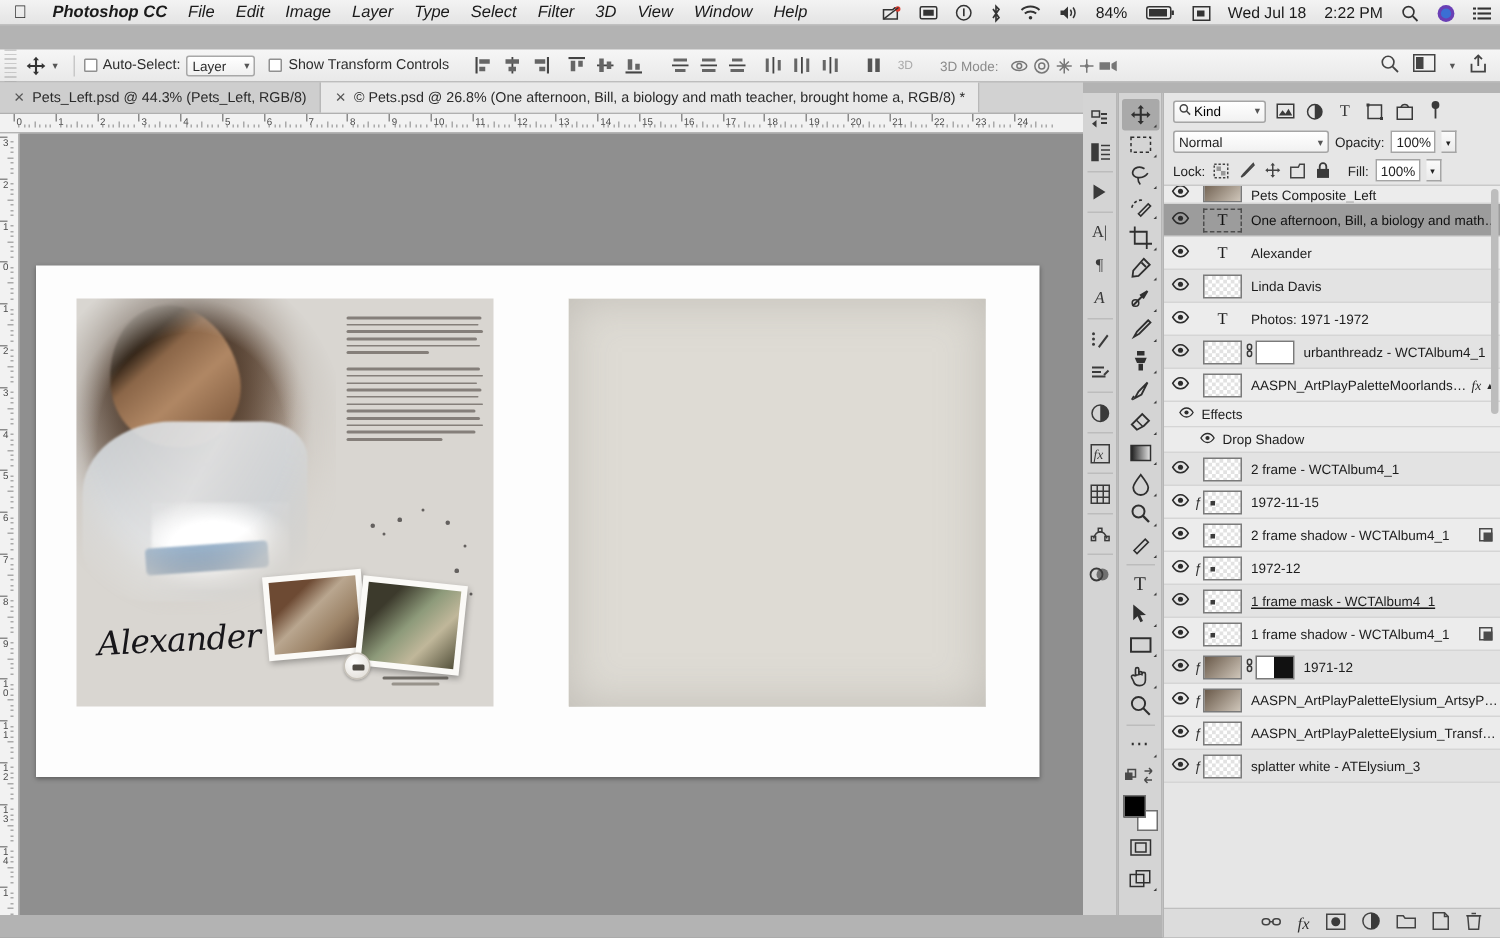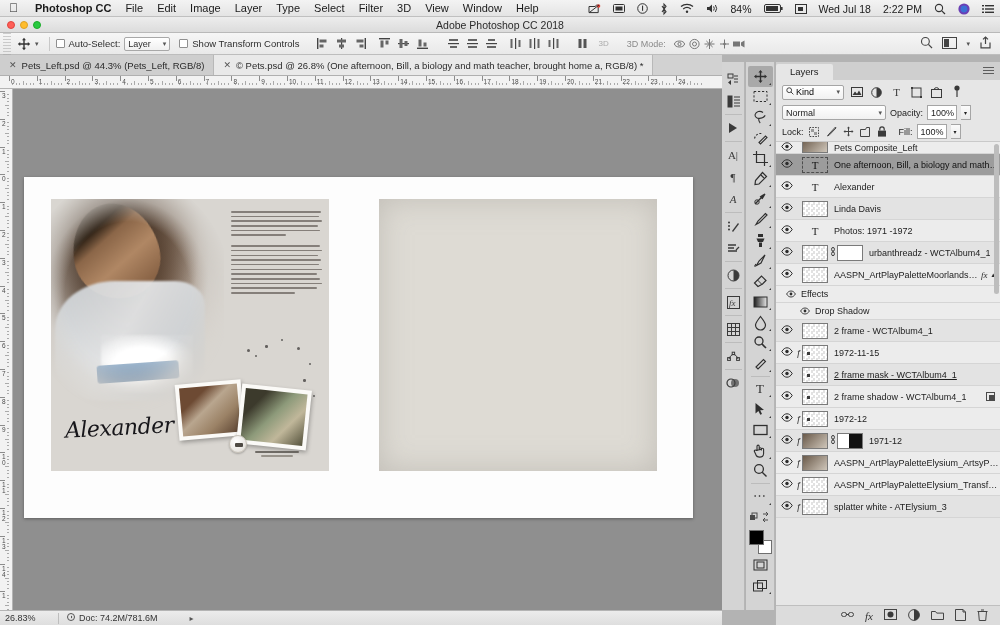--- a/index.html
+++ b/index.html
@@ -13,21 +13,21 @@
 
   
   .macbar {
     position: absolute; left:0; top:0; width:1000px; height:17px;
     background: linear-gradient(#f3f3f3,#e4e4e4);
     border-bottom: 1px solid #c0c0c0;
     display: flex; align-items: center;
     font-size: 11px; color: #1a1a1a;
   }
   .macbar .apple { padding: 0 10px 0 9px; font-size: 12px; line-height: 1; }
-  .macbar .mi { padding: 0 7px; white-space: nowrap; }
+  .macbar .mi { padding: 0 7px; white-space: nowrap; font-style: italic; }
   .macbar .mi.bold { font-weight: bold; }
   .macbar .right { position:absolute; right:0; top:0; height:17px; display:flex; align-items:center; }
   .macbar .right .ri { padding: 0 6px; font-size: 10.5px; display:flex; align-items:center; }
   .macbar svg { display:block; }
 
   
   .titlebar {
     position:absolute; left:0; top:17px; width:1000px; height:16px;
     background: linear-gradient(#ededed,#dcdcdc);
     border-bottom:1px solid #b9b9b9;
@@ -407,28 +407,20 @@
             <rect x="3" y="1" width="9" height="1.4" fill="#333"></rect>
             <rect x="0" y="4.3" width="2" height="1.4" fill="#333"></rect>
             <rect x="3" y="4.3" width="9" height="1.4" fill="#333"></rect>
             <rect x="0" y="7.6" width="2" height="1.4" fill="#333"></rect>
             <rect x="3" y="7.6" width="9" height="1.4" fill="#333"></rect>
           </svg>
       </span>
     </div>
   </div>
 
-  <div class="titlebar">
-    <div class="traffic">
-      <span class="dot r"></span>
-      <span class="dot y"></span>
-      <span class="dot g"></span>
-    </div>
-    <span>Adobe Photoshop CC 2018</span>
-  </div>
 
   <div class="optionsbar">
     <div class="opt-grip"></div>
     <div class="opt-tool">
       <svg width="14" height="14" viewBox="0 0 14 14">
           <path d="M7 .8 L9 3.2H7.7v3.1h3.1V5l2.4 2-2.4 2v-1.3H7.7v3.1H9L7 13.2 5 10.8h1.3V7.7H3.2V9L.8 7l2.4-2v1.3h3.1V3.2H5z" fill="#333"></path>
         </svg>
       <span style="font-size:7px;color:#555;margin-left:2px;">▾</span>
     </div>
     <div class="opt-sep"></div>
@@ -1308,30 +1300,20 @@
     <div class="tool">
       <svg width="15" height="12" viewBox="0 0 15 12">
           <rect x="0.5" y="3" width="9" height="8" fill="none" stroke="#2f2f2f"></rect>
           <rect x="4.5" y="0.5" width="9" height="8" fill="none" stroke="#2f2f2f"></rect>
         </svg>
         <span class="corner"></span>
     </div>
   </div>
 
   <div class="layers-panel">
-    <div class="panel-tabrow">
-      <div class="panel-tab">
-        <span>Layers</span>
-      </div>
-      <div class="panel-menu">
-          <i></i>
-          <i></i>
-          <i></i>
-        </div>
-    </div>
 
     <div class="filter-row">
       <div class="kind-sel">
         <span style="display:flex;align-items:center;gap:2px;">
           <span><svg width="8" height="8" viewBox="0 0 8 8">
                 <circle cx="3.2" cy="3.2" r="2.4" fill="none" stroke="#444"></circle>
                 <path d="M5 5 7.4 7.4" stroke="#444"></path>
               </svg></span>
           <span>Kind</span>
         </span>
@@ -1518,49 +1500,61 @@
         </div>
         <div class="lrow">
           <span class="eye"><svg width="12" height="9" viewBox="0 0 12 9">
               <path d="M.8 4.5C2.4 1.8 4.1.8 6 .8s3.6 1 5.2 3.7C9.6 7.2 7.9 8.2 6 8.2S2.4 7.2.8 4.5z" fill="none" stroke="#2c2c2c" stroke-width="1"></path>
               <circle cx="6" cy="4.5" r="1.7" fill="#2c2c2c"></circle>
             </svg></span>
           <span class="clipmark">ƒ</span>
           <span class="thumb tiny-dot"></span>
           <span class="lname">1972-11-15</span>
         </div>
-        <div class="lrow alt">
-          <span class="eye"><svg width="12" height="9" viewBox="0 0 12 9">
-              <path d="M.8 4.5C2.4 1.8 4.1.8 6 .8s3.6 1 5.2 3.7C9.6 7.2 7.9 8.2 6 8.2S2.4 7.2.8 4.5z" fill="none" stroke="#2c2c2c" stroke-width="1"></path>
-              <circle cx="6" cy="4.5" r="1.7" fill="#2c2c2c"></circle>
-            </svg></span>
-          <span class="clipmark"></span>
-          <span class="thumb tiny-dot"></span>
-          <span class="lname u">2 frame mask - WCTAlbum4_1</span>
-        </div>
         <div class="lrow">
           <span class="eye"><svg width="12" height="9" viewBox="0 0 12 9">
               <path d="M.8 4.5C2.4 1.8 4.1.8 6 .8s3.6 1 5.2 3.7C9.6 7.2 7.9 8.2 6 8.2S2.4 7.2.8 4.5z" fill="none" stroke="#2c2c2c" stroke-width="1"></path>
               <circle cx="6" cy="4.5" r="1.7" fill="#2c2c2c"></circle>
             </svg></span>
           <span class="clipmark"></span>
           <span class="thumb tiny-dot"></span>
           <span class="lname">2 frame shadow - WCTAlbum4_1</span>
           <span class="fx-right">
             <span class="dupicon"></span>
           </span>
         </div>
         <div class="lrow">
           <span class="eye"><svg width="12" height="9" viewBox="0 0 12 9">
               <path d="M.8 4.5C2.4 1.8 4.1.8 6 .8s3.6 1 5.2 3.7C9.6 7.2 7.9 8.2 6 8.2S2.4 7.2.8 4.5z" fill="none" stroke="#2c2c2c" stroke-width="1"></path>
               <circle cx="6" cy="4.5" r="1.7" fill="#2c2c2c"></circle>
             </svg></span>
           <span class="clipmark">ƒ</span>
           <span class="thumb tiny-dot"></span>
           <span class="lname">1972-12</span>
+        </div>
+        <div class="lrow alt">
+          <span class="eye"><svg width="12" height="9" viewBox="0 0 12 9">
+              <path d="M.8 4.5C2.4 1.8 4.1.8 6 .8s3.6 1 5.2 3.7C9.6 7.2 7.9 8.2 6 8.2S2.4 7.2.8 4.5z" fill="none" stroke="#2c2c2c" stroke-width="1"></path>
+              <circle cx="6" cy="4.5" r="1.7" fill="#2c2c2c"></circle>
+            </svg></span>
+          <span class="clipmark"></span>
+          <span class="thumb tiny-dot"></span>
+          <span class="lname u">1 frame mask - WCTAlbum4_1</span>
+        </div>
+        <div class="lrow">
+          <span class="eye"><svg width="12" height="9" viewBox="0 0 12 9">
+              <path d="M.8 4.5C2.4 1.8 4.1.8 6 .8s3.6 1 5.2 3.7C9.6 7.2 7.9 8.2 6 8.2S2.4 7.2.8 4.5z" fill="none" stroke="#2c2c2c" stroke-width="1"></path>
+              <circle cx="6" cy="4.5" r="1.7" fill="#2c2c2c"></circle>
+            </svg></span>
+          <span class="clipmark"></span>
+          <span class="thumb tiny-dot"></span>
+          <span class="lname">1 frame shadow - WCTAlbum4_1</span>
+          <span class="fx-right">
+            <span class="dupicon"></span>
+          </span>
         </div>
         <div class="lrow alt">
           <span class="eye"><svg width="12" height="9" viewBox="0 0 12 9">
               <path d="M.8 4.5C2.4 1.8 4.1.8 6 .8s3.6 1 5.2 3.7C9.6 7.2 7.9 8.2 6 8.2S2.4 7.2.8 4.5z" fill="none" stroke="#2c2c2c" stroke-width="1"></path>
               <circle cx="6" cy="4.5" r="1.7" fill="#2c2c2c"></circle>
             </svg></span>
           <span class="clipmark">ƒ</span>
           <span class="thumb photo"></span>
           <span class="link"><svg width="6" height="10" viewBox="0 0 6 10">
               <rect x="1.6" y="0.5" width="2.8" height="3.6" rx="1.4" fill="none" stroke="#3a3a3a"></rect>
@@ -1622,26 +1616,14 @@
             <path d="M0.5 0.5h7.5l2.5 2.5v8.5H0.5z" fill="none" stroke="#444"></path>
             <path d="M8 0.5V3h2.5" fill="none" stroke="#444"></path>
           </svg></span>
       <span><svg width="11" height="12" viewBox="0 0 11 12">
             <path d="M1.5 2.5h8l-.8 9h-6.4z" fill="none" stroke="#444"></path>
             <path d="M0.5 2.5h10M4 1h3" stroke="#444"></path>
           </svg></span>
     </div>
   </div>
 
-  <div class="statusbar">
-    <span class="st-zoom">26.83%</span>
-    <span class="st-sep"></span>
-    <span class="st-doc">
-      <span><svg width="8" height="8" viewBox="0 0 8 8">
-            <circle cx="4" cy="4" r="3.5" fill="none" stroke="#555"></circle>
-            <path d="M4 2.8a1.2 1.2 0 1 1 0 2.4" fill="#555"></path>
-          </svg></span>
-      <span>Doc: 74.2M/781.6M</span>
-      <span class="st-arrow">▸</span>
-    </span>
-  </div>
 
 </div>
 
 </body></html>

